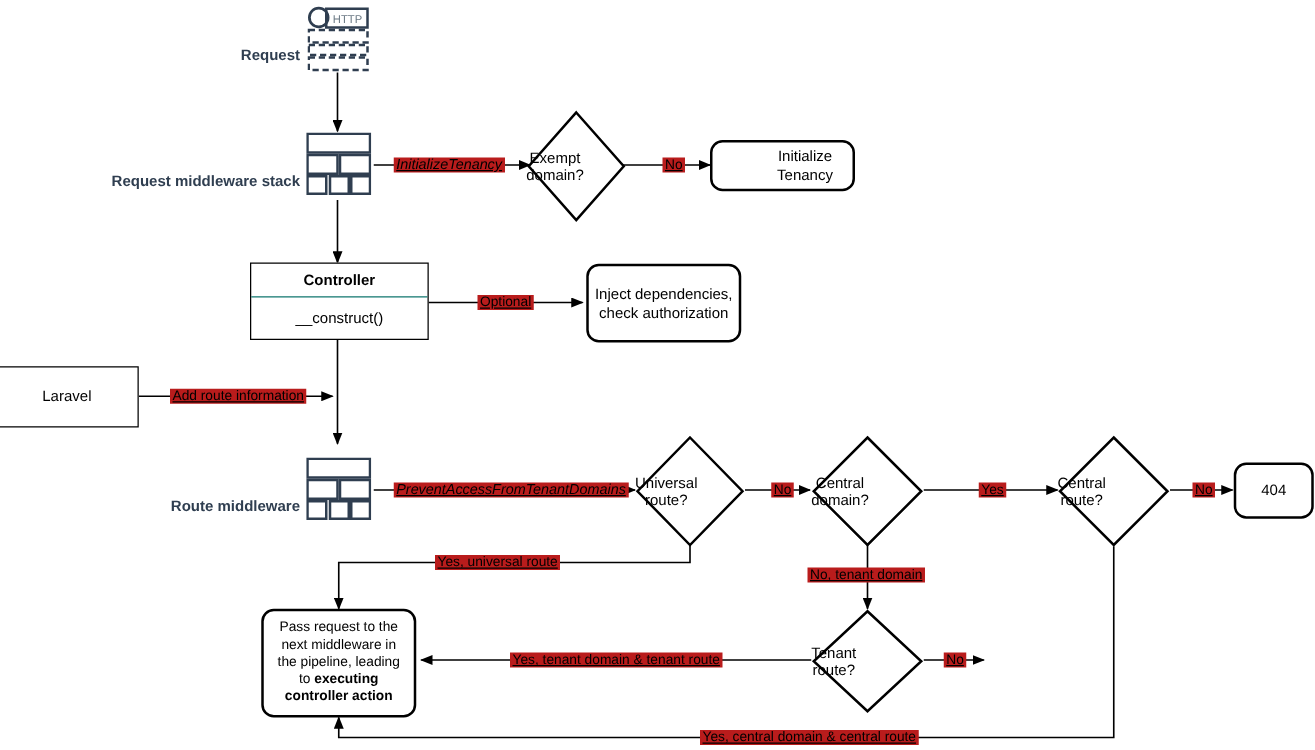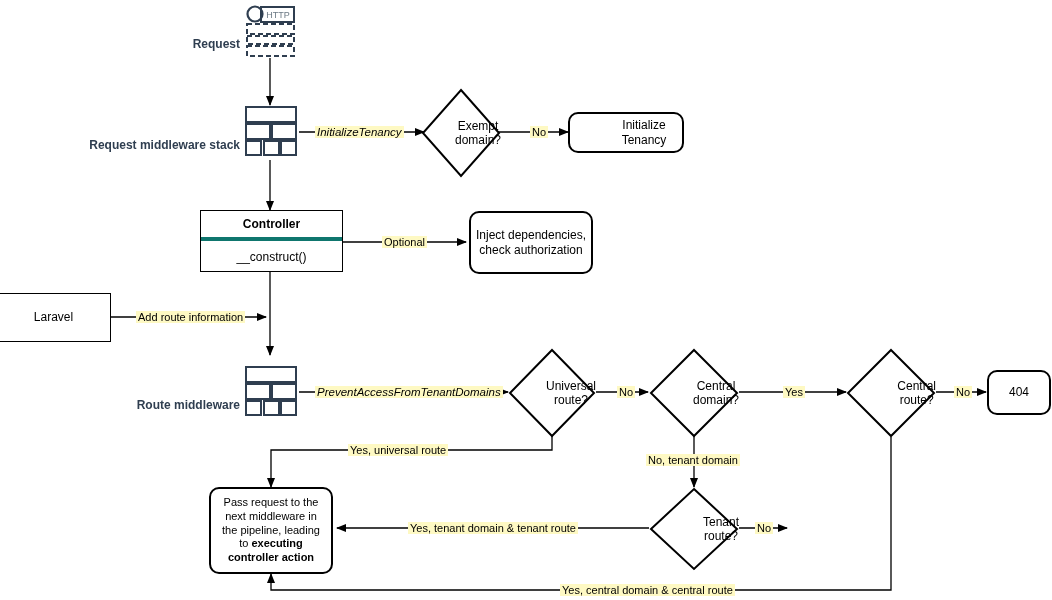--- a/index.html
+++ b/index.html
@@ -49,21 +49,21 @@
     border: 1px solid #000000;
     background: #ffffff;
     display: block;
     padding: 0;
   }
   .classbox .cb-title {
     font-weight: bold;
     font-size: 12px;
     text-align: center;
     padding: 6px 0 6px 0;
-    border-bottom: 4px solid #0f766e;
+    border-bottom: 1px solid #0f766e;
     color: #000000;
   }
   .classbox .cb-body {
     font-size: 12px;
     text-align: center;
     padding: 9px 0 0 0;
     color: #000000;
   }
   .side-label {
     position: absolute;
@@ -71,41 +71,42 @@
     font-size: 12px;
     color: #2f3e50;
     white-space: nowrap;
     text-align: right;
     margin-top: 13px;
   }
   .edge-label {
     position: absolute;
     font-size: 11px;
     color: #000000;
-    background: #fef9c3;
+    background: #b91c1c;
     padding: 0 2px;
     white-space: nowrap;
     line-height: 12px;
+    text-decoration: underline;
   }
   .edge-label.italic {
     font-style: italic;
     font-size: 11.5px;
   }
   .diamond-wrap {
     position: absolute;
   }
   .diamond-text {
     position: absolute;
     left: 0;
     top: 0;
     width: 100%;
     height: 100%;
     display: flex;
     align-items: center;
-    justify-content: flex-end;
+    justify-content: flex-start;
     font-size: 12px;
     color: #000000;
     text-align: center;
     line-height: 1.2;
   }
   .stack-icon {
     position: absolute;
   }
   .http-icon {
     position: absolute;

